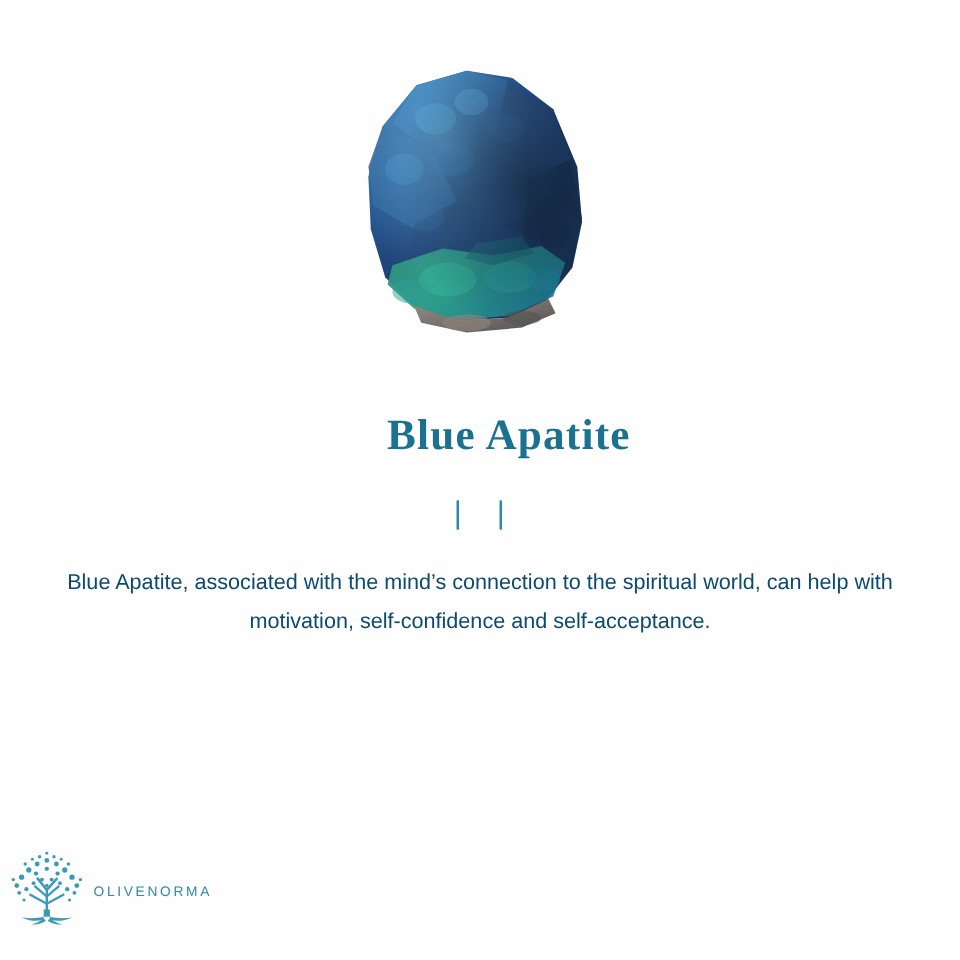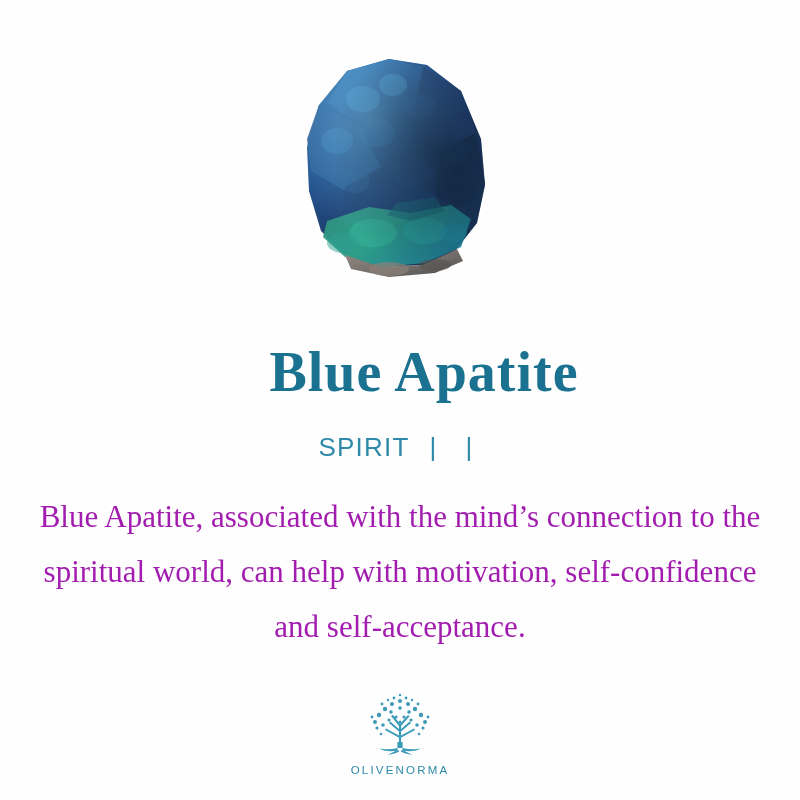--- a/index.html
+++ b/index.html
@@ -41,21 +41,21 @@
   .stone svg {
     display: block;
     width: 230px;
     height: 225px;
   }
 
   
   .title {
     margin-top: 44px;
     font-family: "Liberation Serif", serif;
-    font-size: 56px;
+    font-size: 36px;
     font-weight: 700;
     letter-spacing: 1px;
     color: #1a7290;
     line-height: 1;
     text-align: center;
     margin-left: 48px;
   }
 
   
   .keywords {
@@ -77,34 +77,33 @@
     color: #2e8aa8;
     padding: 0 14px;
     font-size: 26px;
   }
 
   
   .desc {
     margin-top: 26px;
     width: 740px;
     text-align: center;
-    font-family: Liberation Serif, serif;
-    font-size: 31px;
+    font-family: Liberation Sans, sans-serif;
+    font-size: 18px;
     line-height: 1.78;
-    color: #a21caf;
+    color: #0c4a6e;
   }
 
   
   .logo-wrap {
     position: absolute;
     left: 0;
     right: 0;
     bottom: 24px;
     display: flex;
-    flex-direction: column;
     align-items: center;
   }
   .logo-mark {
     width: 78px;
     height: 68px;
   }
   .logo-text {
     margin-top: 4px;
     font-family: "Liberation Sans", sans-serif;
     font-size: 11.5px;
@@ -184,21 +183,20 @@
 
         <path d="M62 16 L104 4 L142 10 L176 36 L196 84 L200 130 L192 168 L170 196 L138 210 L96 212 L62 202 L36 176 L24 136 L22 92 L34 50 Z" fill="url(#gHi)"></path>
         <path d="M62 16 L104 4 L142 10 L176 36 L196 84 L200 130 L192 168 L170 196 L138 210 L96 212 L62 202 L36 176 L24 136 L22 92 L34 50 Z" fill="url(#gDark)"></path>
       </svg>
     </div>
   </div>
 
   <div class="title">Blue  Apatite</div>
 
   <div class="keywords">
-    <span class="kw">SPIRIT</span>
     <span class="kw-sep">|</span>
     <span class="kw-sep">|</span>
   </div>
 
   <div class="desc">Blue Apatite, associated with the mind’s connection to the spiritual world, can help with motivation, self-confidence and self-acceptance.</div>
 
   <div class="logo-wrap">
     <div class="logo-mark">
       <svg viewBox="0 0 78 68" xmlns="http://www.w3.org/2000/svg" aria-hidden="true">
         <g fill="#3a9bb8">

